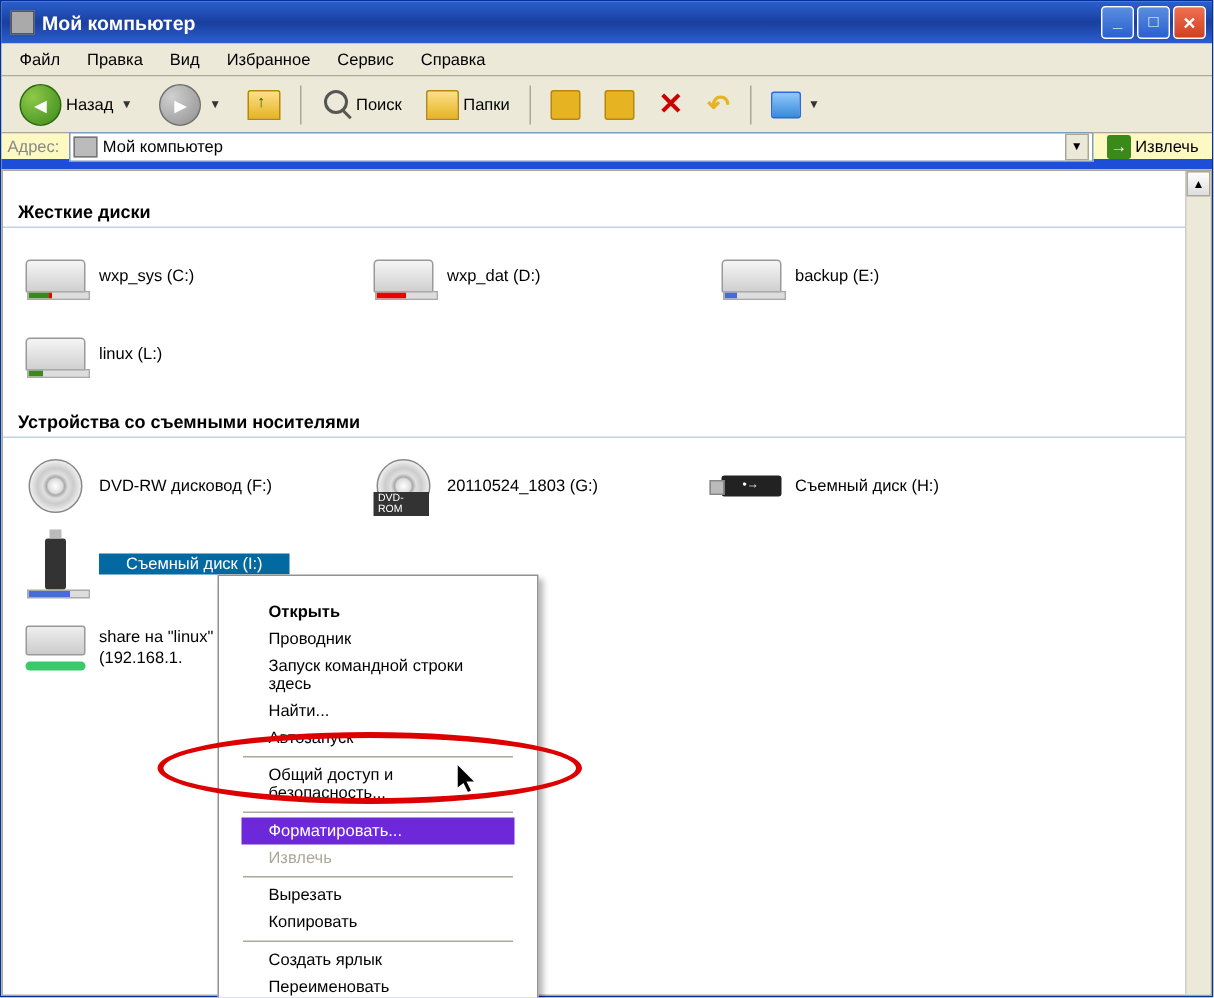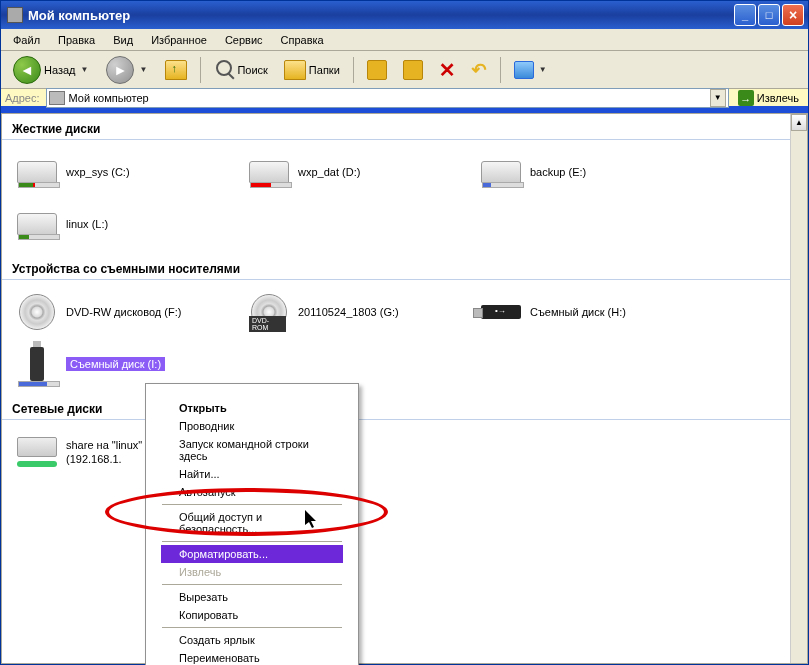--- a/index.html
+++ b/index.html
@@ -37,21 +37,21 @@
 .addressbar { height: 24px; background: #fef9c3; border-bottom: 7px solid #1d4ed8; display: flex; align-items: center; padding: 0 4px; gap: 4px; }
 .addressbar .lbl { color: #888; padding-right: 2px; }
 .addressbar .combo { flex: 1; height: 20px; background: #fff; border: 1px solid #7f9db9; display: flex; align-items: center; padding: 0 2px; }
 .addressbar .combo .cb-icon { width: 16px; height: 14px; background: #bbb; border: 1px solid #777; margin-right: 4px; }
 .addressbar .combo .cb-text { flex: 1; }
 .addressbar .combo .cb-dd { width: 16px; height: 18px; background: #ece9d8; border: 1px solid #aca899; display: flex; align-items: center; justify-content: center; font-size: 8px; cursor: pointer; }
 .go-btn { display: flex; align-items: center; gap: 3px; padding: 2px 5px; cursor: pointer; }
 .go-arrow { width: 16px; height: 16px; background: #3a8a1a; color: #fff; display: flex; align-items: center; justify-content: center; border-radius: 2px; font-size: 11px; }
 
 .content-wrap { flex: 1; display: flex; background: #fff; border: 1px solid #aca899; margin: 0; overflow: hidden; }
-.content { flex: 1; overflow: auto; padding: 0; position: relative; }
+.content { flex: 1; overflow: auto; padding: 0; position: relative; margin-top: 12px; }
 .scrollbar { width: 17px; background: #ece9d8; border-left: 1px solid #ccc; }
 .sb-btn { height: 17px; background: linear-gradient(to bottom, #fff, #ddd); border: 1px solid #aca899; display: flex; align-items: center; justify-content: center; font-size: 8px; cursor: pointer; }
 
 .group-header { font-weight: bold; font-size: 12px; padding: 8px 10px 3px; border-bottom: 1px solid #c0d0e8; margin-bottom: 6px; }
 .items-grid { display: flex; flex-wrap: wrap; padding: 4px 10px 8px; gap: 8px 4px; }
 .item { width: 228px; display: flex; align-items: center; gap: 8px; padding: 4px; cursor: pointer; }
 .item-icon { width: 42px; height: 36px; flex-shrink: 0; display: flex; align-items: center; justify-content: center; position: relative; }
 .drive-icon { width: 40px; height: 22px; background: linear-gradient(to bottom, #f5f5f5, #d0d0d0); border: 1px solid #999; border-radius: 3px 3px 1px 1px; position: relative; }
 .drive-icon::after { content: ''; position: absolute; bottom: -6px; left: 0; width: 40px; height: 4px; background: linear-gradient(to right, #3a8a1a 60%, #ddd 60%); border: 1px solid #aaa; }
 .drive-icon.c::after { background: linear-gradient(to right, #3a8a1a 35%, #e00 35%, #e00 40%, #ddd 40%); }
@@ -65,21 +65,21 @@
 .usb-icon::after { content: '•→'; position: absolute; color: #fff; font-size: 8px; top: 1px; left: 14px; }
 .usb-vert { width: 14px; height: 34px; background: #333; border-radius: 2px; position: relative; }
 .usb-vert::before { content: ''; position: absolute; top: -6px; left: 3px; width: 8px; height: 6px; background: #bbb; }
 .usb-vert.bar::after { content: ''; position: absolute; bottom: -6px; left: -12px; width: 40px; height: 4px; background: linear-gradient(to right, #4a6ada 70%, #ddd 70%); border: 1px solid #aaa; }
 .net-icon { width: 40px; height: 30px; position: relative; }
 .net-icon::before { content: ''; position: absolute; width: 38px; height: 18px; background: linear-gradient(to bottom, #eee, #ccc); border: 1px solid #999; border-radius: 2px; }
 .net-icon::after { content: ''; position: absolute; bottom: 0; width: 40px; height: 6px; background: #3aca6a; border-radius: 3px; }
 .cam-icon { width: 32px; height: 32px; border-radius: 50%; background: radial-gradient(circle at 50% 35%, #333 0%, #333 20%, #eee 22%, #ccc 55%, #eee 100%); border: 1px solid #888; position: relative; }
 .cam-icon::after { content: ''; position: absolute; bottom: -4px; left: 4px; width: 24px; height: 8px; background: #aaa; border-radius: 0 0 10px 10px; }
 .item-label { flex: 1; line-height: 1.3; }
-.item.selected .item-label span { background: #8b5cf6; color: #fff; padding: 1px 4px; }
+.item.selected .item-label span { background: #0369a1; color: #fff; padding: 1px 18px; }
 
 .ctx-menu { position: absolute; left: 145px; top: 383px; width: 214px; background: #fff; border: 1px solid #919191; box-shadow: 3px 3px 4px rgba(0,0,0,0.3); z-index: 100; padding: 15px; }
 .ctx-item { padding: 3px 20px 3px 18px; cursor: pointer; }
 .ctx-item.bold { font-weight: bold; }
 .ctx-item.disabled { color: #aca899; cursor: default; }
 .ctx-item.highlight { background: #6d28d9; color: #fff; }
 .ctx-sep { height: 1px; background: #aca899; margin: 3px 1px; }
 
 .red-ellipse { position: absolute; left: 105px; top: 488px; width: 283px; height: 48px; border: 4px solid #d00; border-radius: 50%; z-index: 200; pointer-events: none; }
 .cursor-arrow { position: absolute; left: 305px; top: 510px; z-index: 300; pointer-events: none; }
@@ -216,21 +216,20 @@
             <div class="item-label">Съемный диск (H:)</div>
           </div>
         <div class="item selected">
             <div class="item-icon">
               <div class="usb-vert bar"></div>
             </div>
             <div class="item-label"><span>Съемный диск (I:)</span></div>
           </div>
       </div>
 
-      <div class="group-header">Сетевые диски</div>
       <div class="items-grid">
         <div class="item">
             <div class="item-icon">
               <div class="net-icon"></div>
             </div>
             <div class="item-label">
               <div>share на "linux"</div>
               <div>(192.168.1.</div>
             </div>
           </div>

